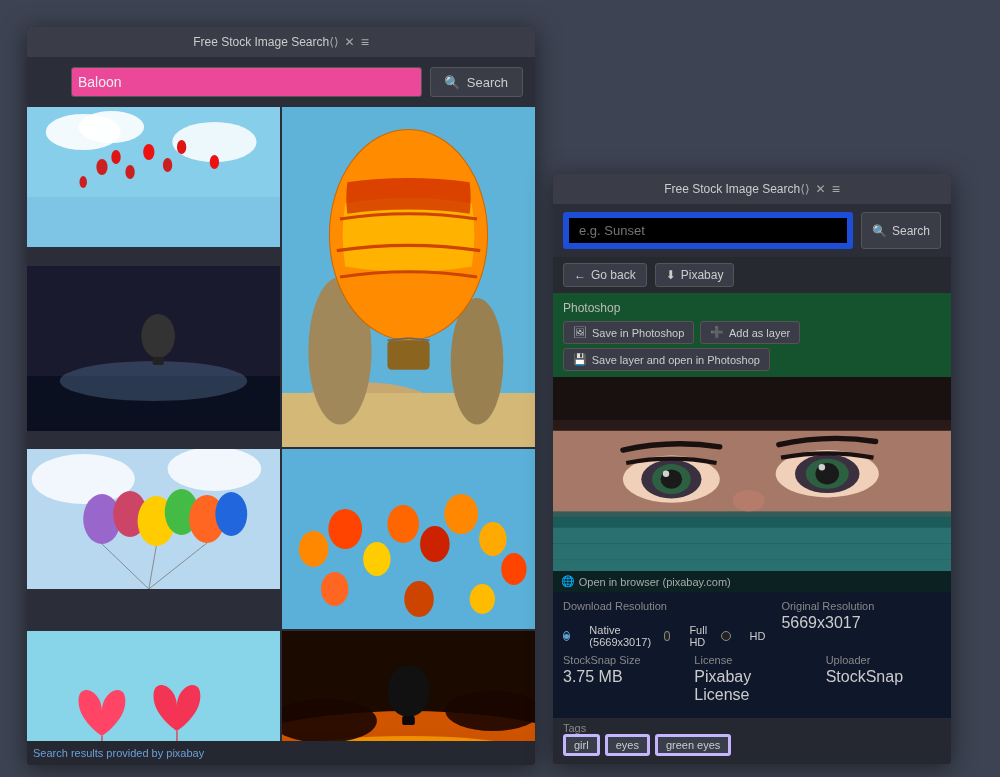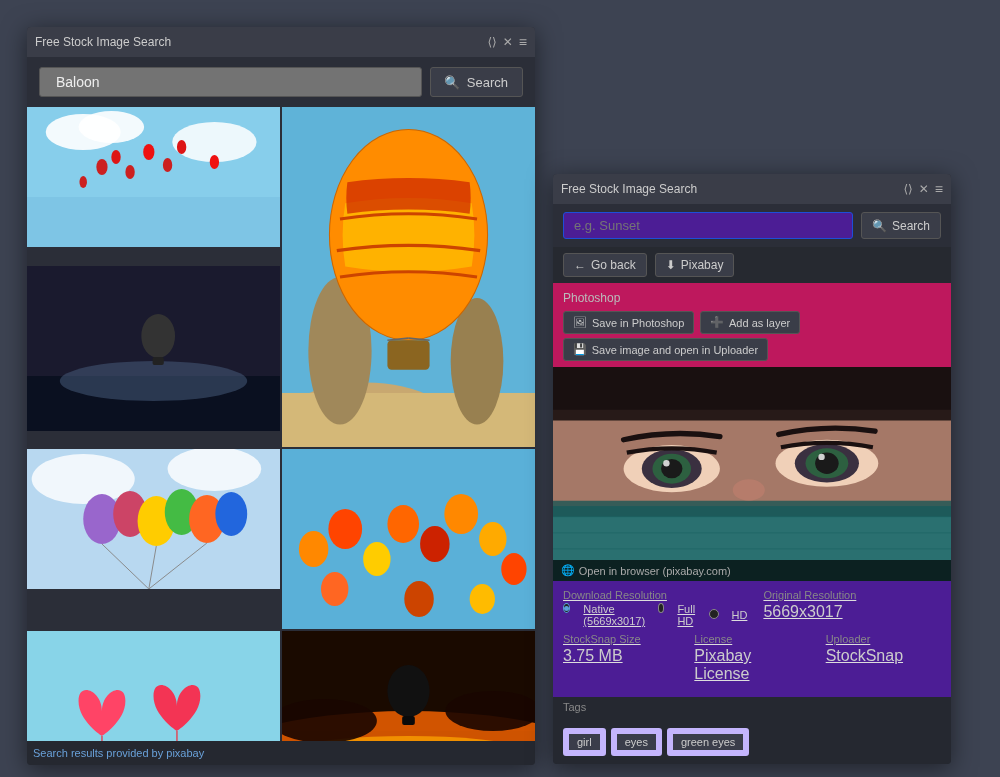--- a/index.html
+++ b/index.html
@@ -22,21 +22,21 @@
       box-shadow: 0 4px 24px rgba(0,0,0,0.5);
       display: flex;
       flex-direction: column;
       overflow: hidden;
     }
 
     .panel-titlebar {
       background: #3a3d48;
       display: flex;
       align-items: center;
-      justify-content: space-between;
+      justify-content: center;
       padding: 0 8px;
       height: 30px;
       flex-shrink: 0;
     }
     .panel-title {
       font-size: 12px;
       color: #ccc;
       font-weight: 500;
     }
     .titlebar-controls {
@@ -66,27 +66,28 @@
 
     .search-bar {
       display: flex;
       gap: 8px;
       padding: 10px 12px;
       background: #2b2e38;
       flex-shrink: 0;
     }
     .search-input {
       flex: 1;
-      background: #737373;
+      background: #ec4899;
       border: 1px solid #555;
       border-radius: 3px;
       color: #eee;
-      padding: 6px 16px;
+      padding: 6px 6px;
       font-size: 14px;
       outline: none;
+      margin-left: 32px;
     }
     .search-button {
       background: #3a3d48;
       border: 1px solid #555;
       border-radius: 3px;
       color: #ccc;
       padding: 6px 14px;
       cursor: pointer;
       display: flex;
       align-items: center;
@@ -162,22 +163,22 @@
 
     .right-search-bar {
       display: flex;
       gap: 8px;
       padding: 8px 10px;
       background: #2b2e38;
       flex-shrink: 0;
     }
     .right-search-input {
       flex: 1;
-      background: #4c1d95;
-      border: 1px solid #1d4ed8;
+      background: #000000;
+      border: 6px solid #1d4ed8;
       border-radius: 3px;
       color: #888;
       padding: 5px 10px;
       font-size: 13px;
       outline: none;
     }
     .right-search-button {
       background: #3a3d48;
       border: 1px solid #555;
       border-radius: 3px;
@@ -206,21 +207,21 @@
       padding: 4px 10px;
       cursor: pointer;
       display: flex;
       align-items: center;
       gap: 5px;
       font-size: 12px;
     }
 
     .photoshop-section {
       padding: 8px 10px 6px;
-      background: #be185d;
+      background: #14532d;
       flex-shrink: 0;
     }
     .section-label {
       font-size: 12px;
       color: #bbb;
       margin-bottom: 6px;
       font-weight: 500;
     }
     .photoshop-btns {
       display: flex;
@@ -267,23 +268,22 @@
       padding: 4px 8px;
       font-size: 11px;
       color: #aaa;
       display: flex;
       align-items: center;
       gap: 4px;
     }
 
     .metadata-section {
       padding: 8px 10px;
-      background: #4c1d95;
-      flex-shrink: 0;
-      text-decoration: underline;
+      background: #0f172a;
+      flex-shrink: 0;
     }
     .meta-row {
       display: flex;
       gap: 16px;
       margin-bottom: 6px;
       align-items: flex-start;
     }
     .meta-group { flex: 1; }
     .meta-label {
       font-size: 11px;
@@ -295,25 +295,26 @@
       color: #ccc;
     }
     .resolution-options {
       display: flex;
       gap: 10px;
       align-items: center;
       margin-top: 2px;
     }
     .radio-option {
       display: flex;
-      align-items: flex-start;
-      gap: 13px;
+      align-items: center;
+      gap: 19px;
       font-size: 11px;
       color: #ccc;
       cursor: pointer;
+      margin-top: 10px;
     }
     .radio-dot {
       width: 10px; height: 10px;
       border-radius: 50%;
       border: 1px solid #888;
       background: #222;
       display: flex;
       align-items: center;
       justify-content: center;
     }
@@ -328,30 +329,30 @@
     }
 
     .tags-section {
       padding: 4px 10px 8px;
       background: #252830;
       flex-shrink: 0;
     }
     .tags-label {
       font-size: 11px;
       color: #888;
-      margin-bottom: 15px;
+      margin-bottom: 0;
     }
     .tags-row {
       display: flex;
       gap: 5px;
       flex-wrap: wrap;
     }
     .tag {
       background: #3a3d4a;
-      border: 6px solid #c4b5fd;
+      border: 3px solid #c4b5fd;
       border-radius: 3px;
       padding: 2px 8px;
       font-size: 11px;
       color: #ccc;
       cursor: pointer;
     }
   </style>
 </head>
 <body>
 
@@ -546,21 +547,21 @@
         <span>Save in Photoshop</span>
       </button>
       <button class="ps-btn">
         <span>➕</span>
         <span>Add as layer</span>
       </button>
     </div>
     <div class="photoshop-btns ps-btn-row2">
       <button class="ps-btn">
         <span>💾</span>
-        <span>Save image and open in Uploader</span>
+        <span>Save layer and open in Photoshop</span>
       </button>
     </div>
   </div>
 
   <div class="preview-image-container">
     <div class="girl-eyes-img">
       
       <svg width="100%" height="100%" viewBox="0 0 390 200" preserveAspectRatio="xMidYMid slice">
 
         <rect width="390" height="200" fill="#1a1a1a"></rect>

